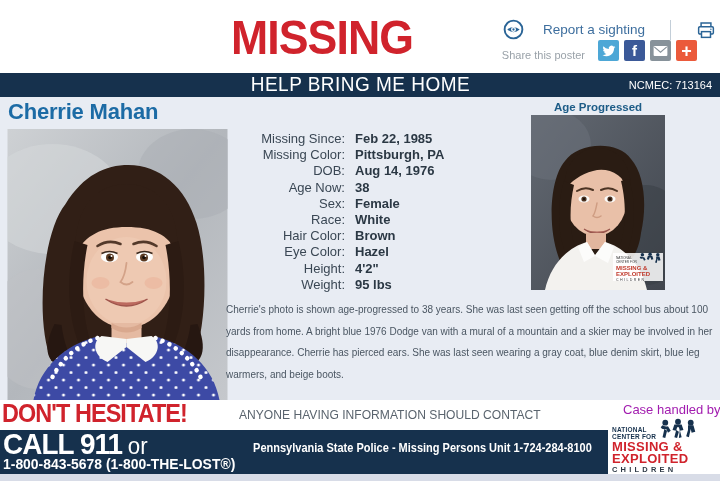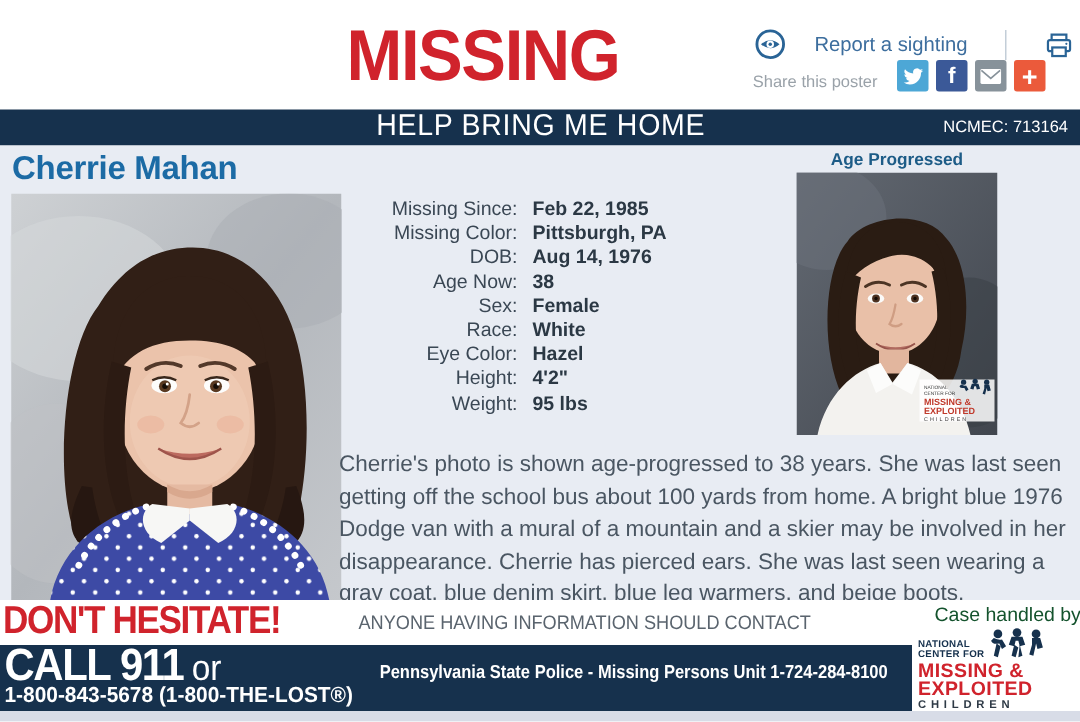--- a/index.html
+++ b/index.html
@@ -53,41 +53,41 @@
   .person-name{
     left:8px; top:99px; font-size:22px; font-weight:700; color:#1c6ba5;
     letter-spacing:-0.2px; white-space:nowrap;
   }
   .photo-child{ left:7px; top:129px; width:221px; height:271px; }
   .details{ left:237px; top:131px; width:300px; }
   .detail-row{ display:flex; line-height:16.2px; font-size:13px; }
   .detail-label{ width:108px; text-align:right; color:#3a4754; }
   .detail-value{ margin-left:10px; font-weight:700; color:#2b3844; }
   .description{
-    left:226px; top:299px; width:490px; font-size:15px; line-height:21.6px;
+    left:226px; top:299px; width:490px; font-size:10px; line-height:21.6px;
     color:#4a5662;
   }
   .age-progressed-label{
     left:531px; top:101px; width:134px; text-align:center;
     font-size:11.5px; font-weight:700; color:#1d5c87;
   }
   .photo-adult{ left:531px; top:115px; width:134px; height:175px; }
 
   
   .footer-white{ left:0; top:400px; width:720px; height:81px; background:#ffffff; }
   .dont-hesitate{
     left:2px; top:398px; font-size:26px; font-weight:700; color:#d0232c;
     letter-spacing:-1px; transform:scaleX(0.9); transform-origin:left top;
     white-space:nowrap;
   }
   .anyone{
     left:239px; top:407px; font-size:13px; color:#5a646e; white-space:nowrap;
     transform:scaleX(0.93); transform-origin:left top;
   }
-  .case-handled{ left:623px; top:402px; font-size:13px; color:#14532d; white-space:nowrap;}
+  .case-handled{ left:623px; top:402px; font-size:13px; color:#a21caf; white-space:nowrap;}
   .footer-navy{
     left:0; top:430px; width:608px; height:44px; background:#16314d;
   }
   .call-line{
     left:3px; top:427px; color:#fff; white-space:nowrap;
     transform:scaleX(0.93); transform-origin:left top;
   }
   .call-911{ font-size:30px; font-weight:700; letter-spacing:-1px; }
   .call-or{ font-size:24px; font-weight:400; margin-left:6px; }
   .phone-line{
@@ -233,20 +233,24 @@
     </div>
   <div class="detail-row">
       <span class="detail-label">Sex:</span>
       <span class="detail-value">Female</span>
     </div>
   <div class="detail-row">
       <span class="detail-label">Race:</span>
       <span class="detail-value">White</span>
     </div>
   <div class="detail-row">
+      <span class="detail-label">Hair Color:</span>
+      <span class="detail-value">Brown</span>
+    </div>
+  <div class="detail-row">
       <span class="detail-label">Eye Color:</span>
       <span class="detail-value">Hazel</span>
     </div>
   <div class="detail-row">
       <span class="detail-label">Height:</span>
       <span class="detail-value">4'2"</span>
     </div>
   <div class="detail-row">
       <span class="detail-label">Weight:</span>
       <span class="detail-value">95 lbs</span>

